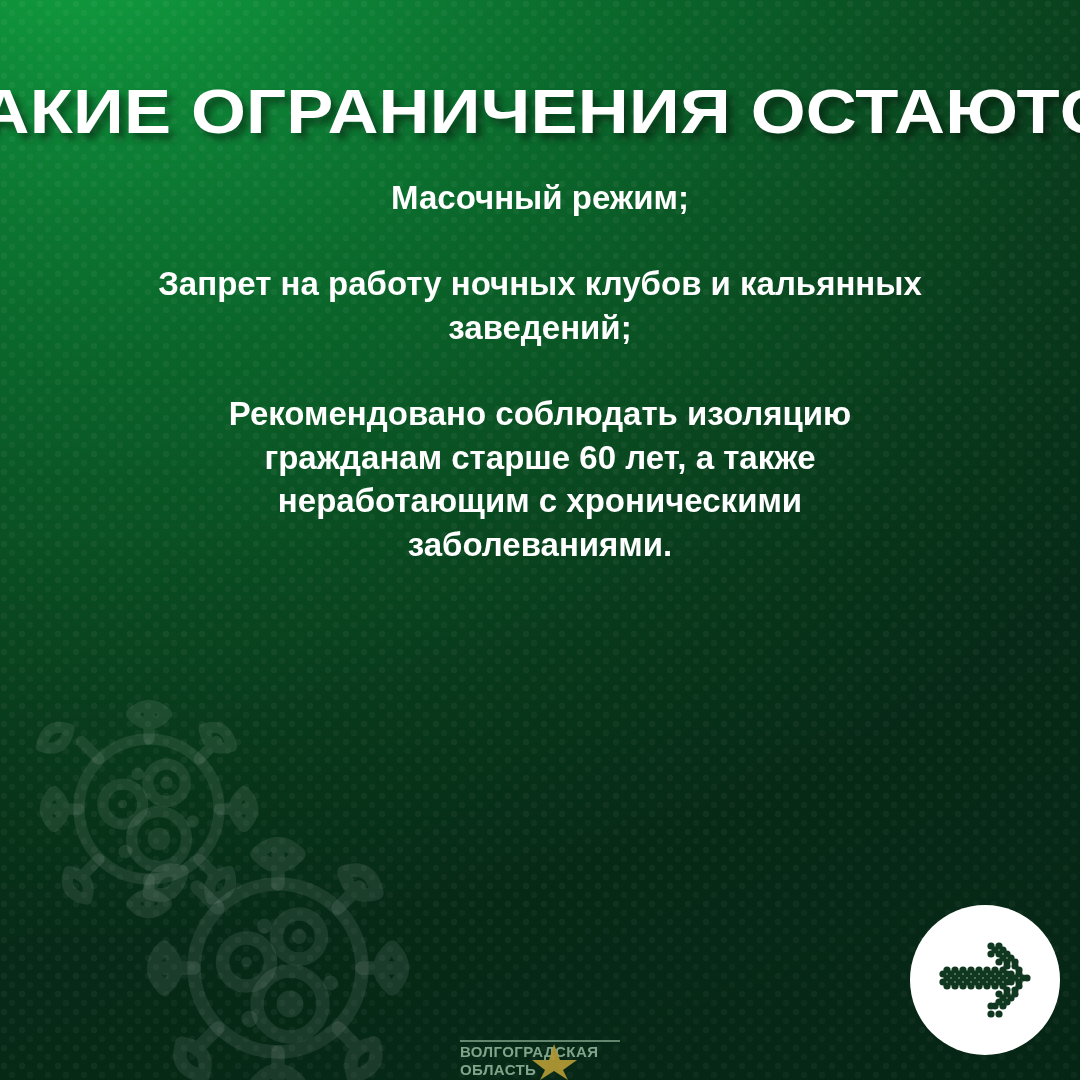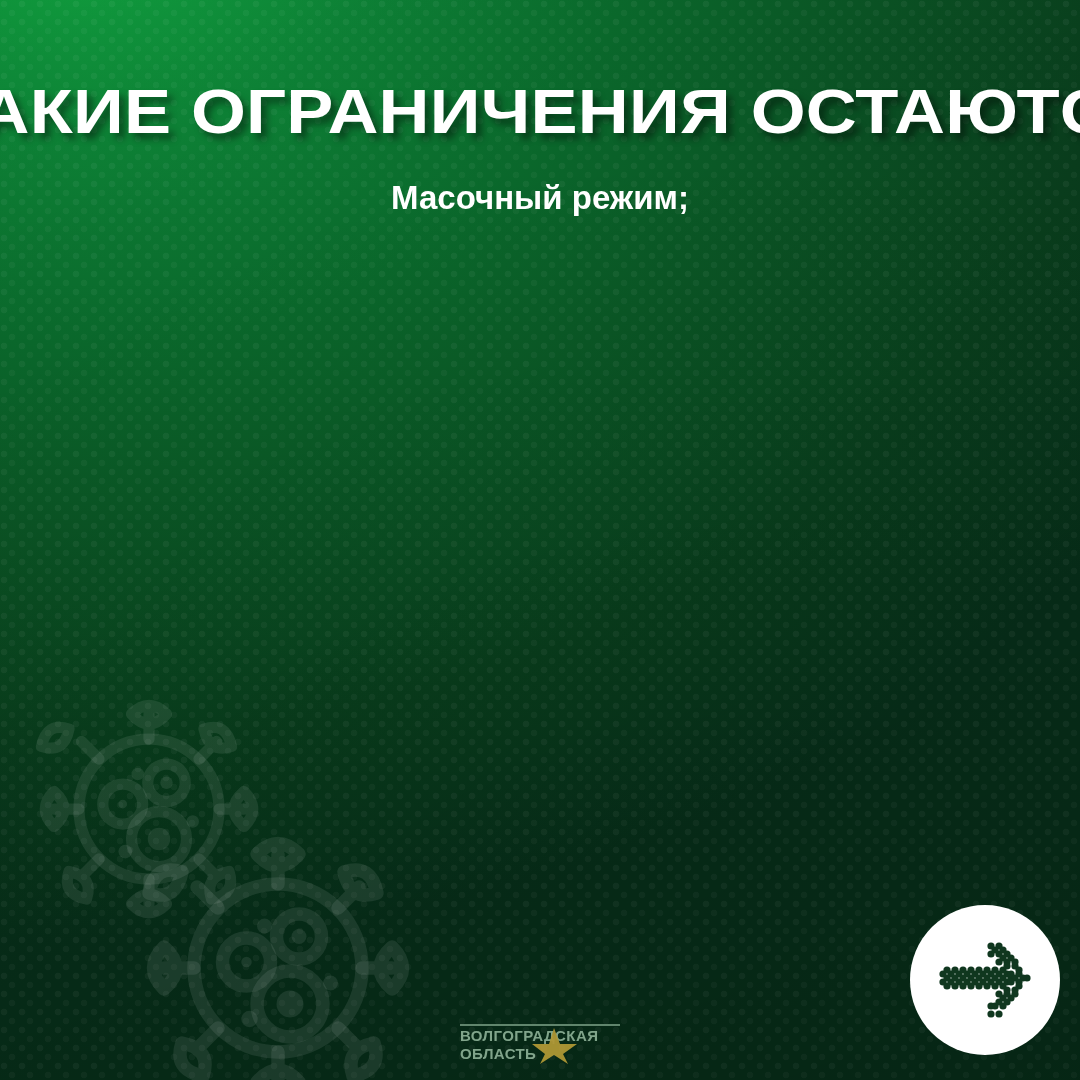--- a/index.html
+++ b/index.html
@@ -99,21 +99,21 @@
     justify-content: center;
     cursor: pointer;
   }
   #next-button svg { display:block; }
 
   
   #logo {
     position: absolute;
     left: 50%;
     transform: translateX(-50%);
-    bottom: 16px;
+    bottom: 0;
     width: 172px;
     height: 50px;
     opacity: 0.8;
   }
   #logo svg { display:block; width:100%; height:100%; }
 </style>
 </head>
 <body>
 
 <div id="poster">
@@ -168,20 +168,26 @@
         <path d="M44 100 L24 100 M24 86 q-14 14 0 28 q16 -14 0 -28Z"></path>
         <path d="M60 60 L46 46 M36 36 q-18 -6 -22 14 q18 6 22 -14Z"></path>
       </g>
     </svg>
   </div>
 
   <h1 id="title">КАКИЕ ОГРАНИЧЕНИЯ ОСТАЮТСЯ?</h1>
 
   <div id="body-copy">
     <p class="para">Масочный режим;</p>
+    <p class="para">Запрет на работу ночных клубов и кальянных
+заведений;</p>
+    <p class="para">Рекомендовано соблюдать изоляцию
+гражданам старше 60 лет, а также
+неработающим с хроническими
+заболеваниями.</p>
   </div>
 
   <div id="next-button">
     <span>
       <svg width="96" height="78" viewBox="0 0 96 78">
         <g fill="#10371f">
 
           <circle cx="6" cy="33" r="3.6"></circle>
             <circle cx="14" cy="33" r="3.6"></circle>
             <circle cx="22" cy="33" r="3.6"></circle>

